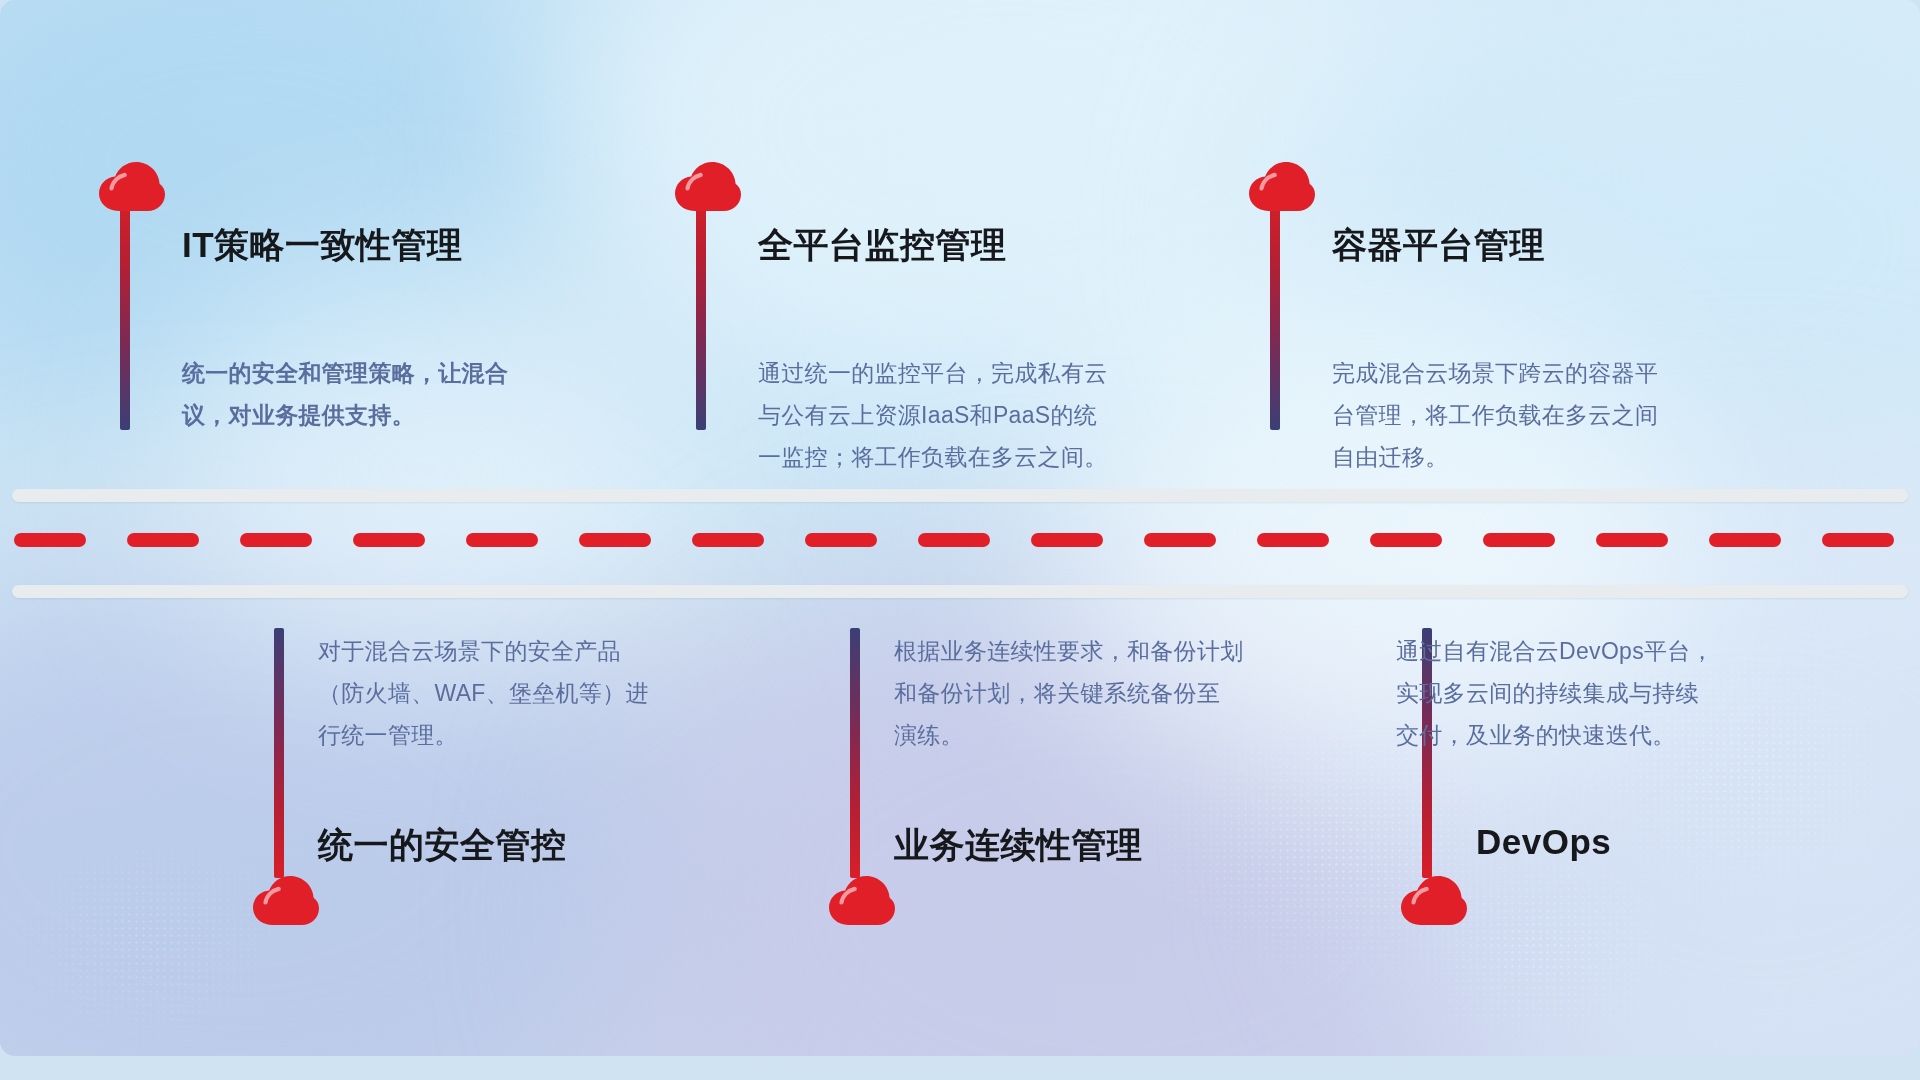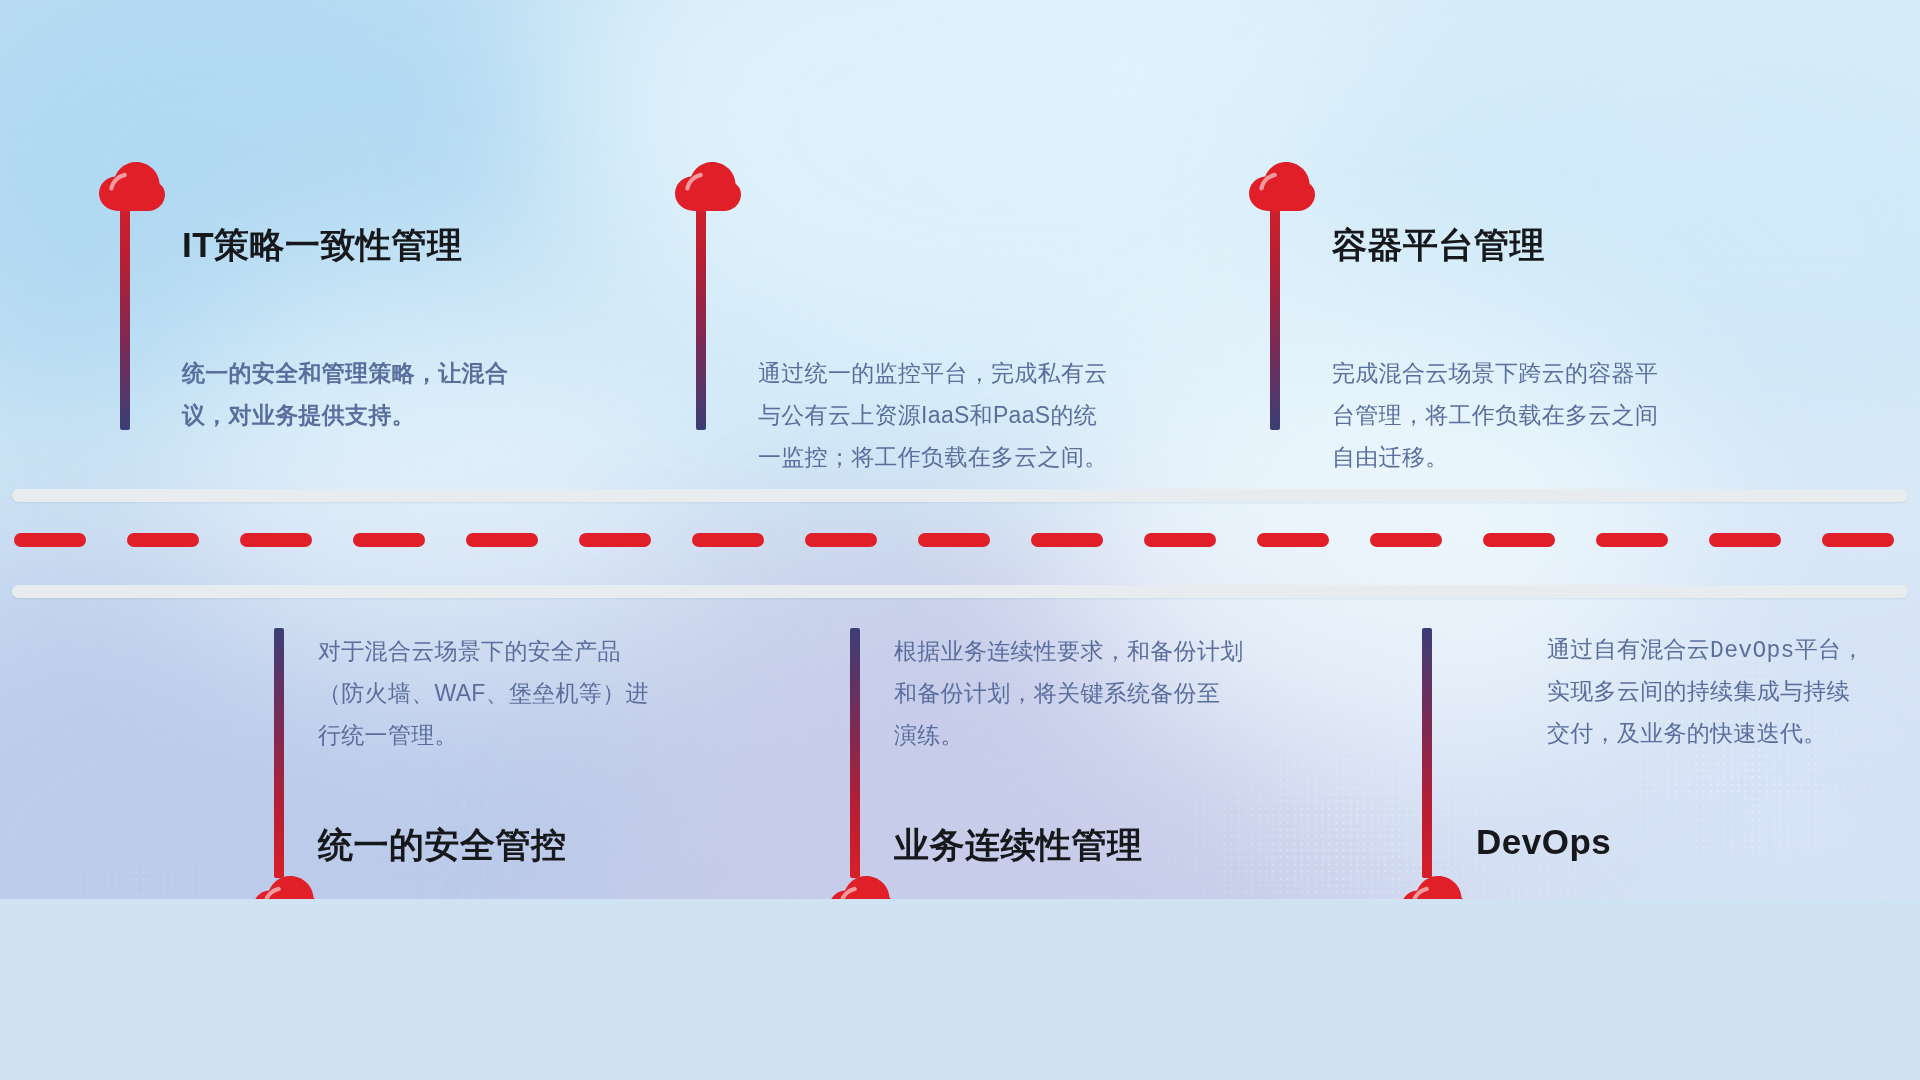--- a/index.html
+++ b/index.html
@@ -6,31 +6,32 @@
   * { margin:0; padding:0; box-sizing:border-box; }
   html,body { width:1920px; height:1080px; overflow:hidden; }
   body {
     font-family:"Liberation Sans","DejaVu Sans",sans-serif;
     background:#cfe3f2;
     position:relative;
   }
 
   
   #stage {
-    position:absolute; inset:0; width:1920px; height:899px;
+    position:absolute; inset:0; width:1920px; height:1056px;
     overflow:hidden;
     background:
       radial-gradient(62% 52% at 18% 8%,   rgba(214,236,250,.95) 0%, rgba(214,236,250,0) 62%),
       radial-gradient(70% 60% at 86% 10%,  rgba(232,244,252,.95) 0%, rgba(232,244,252,0) 60%),
       radial-gradient(58% 46% at 50% 34%,  rgba(190,222,244,.85) 0%, rgba(190,222,244,0) 66%),
       radial-gradient(72% 58% at 88% 52%,  rgba(236,246,253,.92) 0%, rgba(236,246,253,0) 60%),
       radial-gradient(80% 64% at 14% 86%,  rgba(200,212,238,.88) 0%, rgba(200,212,238,0) 62%),
       radial-gradient(64% 54% at 54% 80%,  rgba(206,208,234,.85) 0%, rgba(206,208,234,0) 66%),
       radial-gradient(74% 60% at 92% 92%,  rgba(214,224,244,.9) 0%, rgba(214,224,244,0) 64%),
       linear-gradient(168deg,#bfdcf0 0%,#c9e3f4 22%,#d6ecf8 42%,#cfdff1 60%,#ccd3ea 78%,#cfd6ec 100%);
+    border-radius: 15px;
   }
   .blob { position:absolute; border-radius:50%; filter:blur(90px); pointer-events:none; }
   .b1 { left:-140px;  top:-120px; width:760px;  height:560px; background:rgba(167,212,240,.75); }
   .b2 { left:560px;   top:-180px; width:900px;  height:620px; background:rgba(226,243,252,.85); }
   .b3 { left:1280px;  top:-60px;  width:820px;  height:600px; background:rgba(203,231,248,.7); }
   .b4 { left:-220px;  top:520px;  width:900px;  height:660px; background:rgba(178,196,232,.6); }
   .b5 { left:620px;   top:560px;  width:980px;  height:700px; background:rgba(196,200,232,.62); }
   .b6 { left:1360px;  top:460px;  width:800px;  height:700px; background:rgba(214,228,246,.7); }
   .b7 { left:1060px;  top:300px;  width:620px;  height:480px; background:rgba(240,249,254,.75); }
   .b8 { left:160px;   top:260px;  width:520px;  height:420px; background:rgba(236,247,254,.6); }
@@ -122,20 +123,21 @@
     <div>议，对业务提供支持。</div>
   </div>
 
   <div class="pin" style="left:674px; top:162px;">
     <div class="stem down" style="left:22px; top:28px; height:240px;"></div>
     <svg class="cloud-icon" width="68" height="50" viewBox="0 0 68 50">
       <path d="M20.5 49C9.2 49 1 41.3 1 31.6 1 22.6 8 15.3 17.2 14.6 20.3 6.1 28.6 0 38.2 0 50.6 0 60.8 9.6 61.6 21.7 65.3 24.3 67 28.1 67 32.4 67 41.6 59.3 49 49.7 49Z" fill="#e01f28"></path>
       <path d="M13.5 26.5c1.1-6.6 6.3-11.9 13.2-13.6" fill="none" stroke="#f39aa0" stroke-width="4.2" stroke-linecap="round"></path>
     </svg>
   </div>
+  <div class="heading" style="left:758px; top:222px;">全平台监控管理</div>
   <div class="body-text" style="left:758px; top:352px;">
     <div>通过统一的监控平台，完成私有云</div>
     <div>与公有云上资源IaaS和PaaS的统</div>
     <div>一监控；将工作负载在多云之间。</div>
   </div>
 
   <div class="pin" style="left:1248px; top:162px;">
     <div class="stem down" style="left:22px; top:28px; height:240px;"></div>
     <svg class="cloud-icon" width="68" height="50" viewBox="0 0 68 50">
       <path d="M20.5 49C9.2 49 1 41.3 1 31.6 1 22.6 8 15.3 17.2 14.6 20.3 6.1 28.6 0 38.2 0 50.6 0 60.8 9.6 61.6 21.7 65.3 24.3 67 28.1 67 32.4 67 41.6 59.3 49 49.7 49Z" fill="#e01f28"></path>
@@ -201,20 +203,20 @@
   </div>
   <div class="heading" style="left:894px; top:822px;">业务连续性管理</div>
 
   <div class="pin" style="left:1400px; top:628px;">
     <div class="stem up" style="left:22px; top:0px; height:250px;"></div>
     <svg class="cloud-icon" style="top:248px;" width="68" height="50" viewBox="0 0 68 50">
       <path d="M20.5 49C9.2 49 1 41.3 1 31.6 1 22.6 8 15.3 17.2 14.6 20.3 6.1 28.6 0 38.2 0 50.6 0 60.8 9.6 61.6 21.7 65.3 24.3 67 28.1 67 32.4 67 41.6 59.3 49 49.7 49Z" fill="#e01f28"></path>
       <path d="M13.5 26.5c1.1-6.6 6.3-11.9 13.2-13.6" fill="none" stroke="#f39aa0" stroke-width="4.2" stroke-linecap="round"></path>
     </svg>
   </div>
-  <div class="body-text" style="left:1547px; top:630px;font-family:Liberation Mono, monospace;">
+  <div class="body-text" style="left:1396px; top:630px;">
     <div>通过自有混合云DevOps平台，</div>
     <div>实现多云间的持续集成与持续</div>
     <div>交付，及业务的快速迭代。</div>
   </div>
   <div class="heading" style="left:1476px; top:822px;">DevOps</div>
 
 </div>
 
 </body></html>

